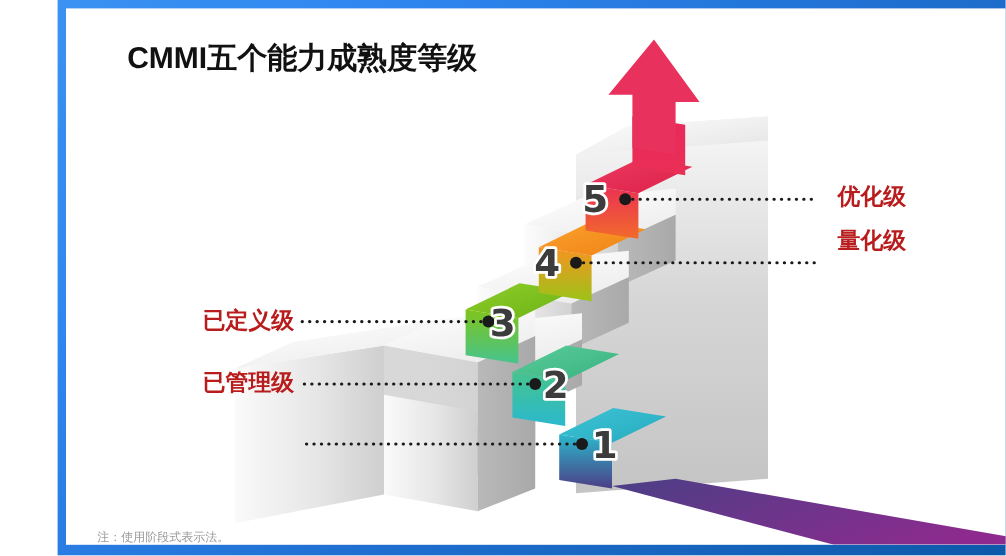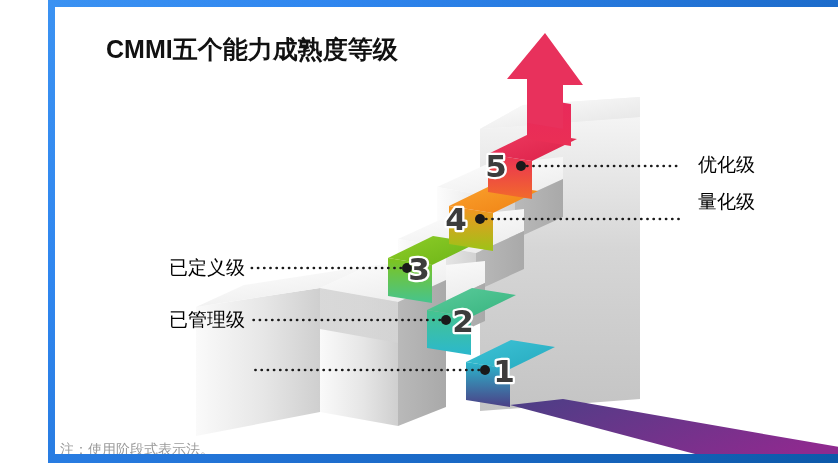--- a/index.html
+++ b/index.html
@@ -31,31 +31,31 @@
     top: 28px;
     font-size: 25px;
     font-weight: bold;
     color: #111111;
     letter-spacing: 0px;
     white-space: nowrap;
     line-height: 1.15;
   }
   #footnote {
     position: absolute;
-    left: 5px;
+    left: 26px;
     top: 434px;
-    font-size: 14px;
+    font-size: 10px;
     color: #9a9a9a;
     white-space: nowrap;
   }
   .side-label {
     position: absolute;
     font-size: 19px;
-    font-weight: normal;
-    color: #000000;
+    font-weight: bold;
+    color: #b91c1c;
     white-space: nowrap;
     line-height: 1;
   }
   .label-left { text-align: right; }
   .label-right { text-align: left; }
   #stage {
     position: absolute;
     left: 0;
     top: 0;
     width: 824px;

